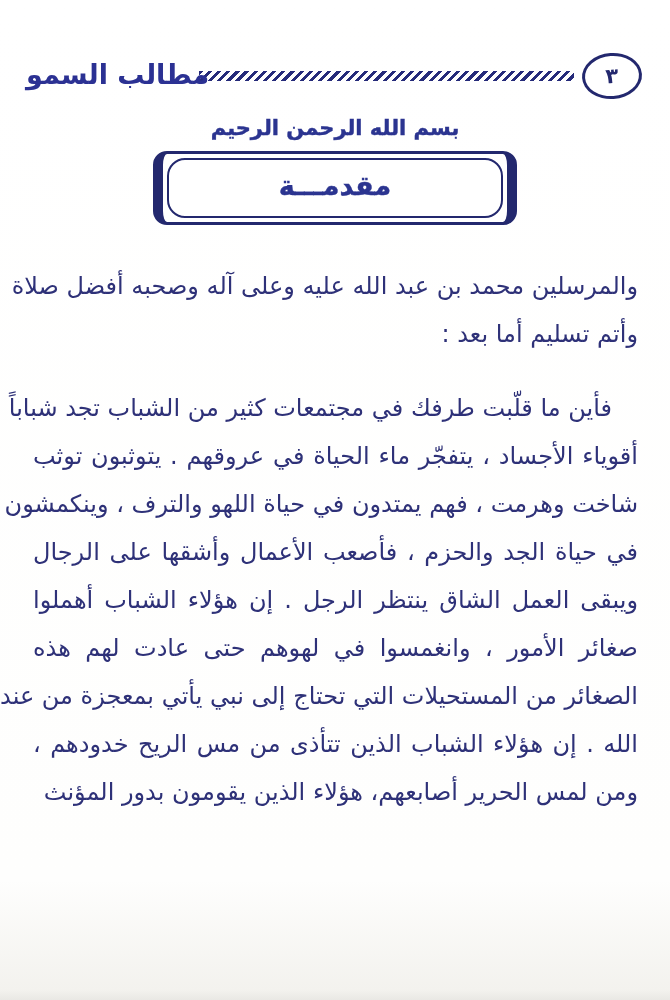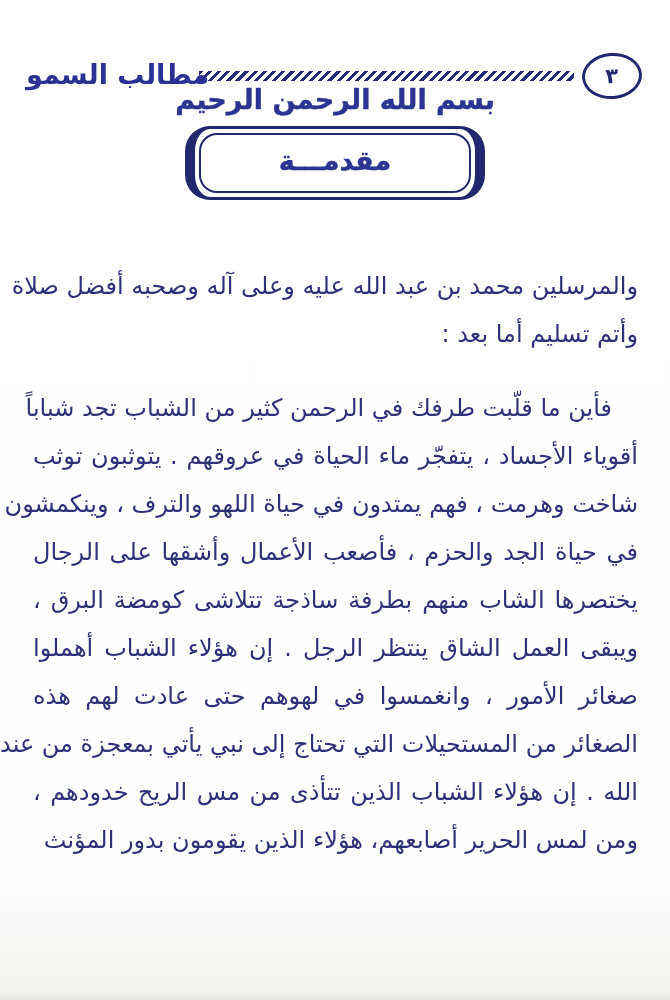--- a/index.html
+++ b/index.html
@@ -61,37 +61,37 @@
     align-items: center;
     justify-content: center;
     color: #23286e;
     font-weight: bold;
     font-size: 21px;
     transform: rotate(-4deg);
   }
 
   
   .basmala {
-    margin-top: 84px;
+    margin-top: 116px;
     text-align: center;
     color: #2b3490;
     font-weight: bold;
-    font-size: 27px;
+    font-size: 21px;
     line-height: 1.2;
     -webkit-text-stroke: 0.4px #2b3490;
   }
 
   
   .section-box {
-    width: 300px;
+    width: 364px;
     margin: 10px auto 0;
     border: 3px solid #23286e;
     border-left-width: 10px;
     border-right-width: 10px;
-    border-radius: 25px;
+    border-radius: 14px;
     padding: 4px;
     background: #ffffff;
     box-sizing: border-box;
     height: 74px;
   }
   .section-box-inner {
     height: 100%;
     border: 2px solid #23286e;
     border-radius: 18px;
     display: flex;
@@ -155,25 +155,24 @@
   </div>
 
   <main class="body-text">
 
     <div class="para">
       <div class="text-line">والمرسلين محمد بن عبد الله عليه وعلى آله وصحبه أفضل صلاة</div>
       <div class="text-line final-line">وأتم تسليم أما بعد :</div>
     </div>
 
     <div class="para">
-      <div class="text-line first-line">فأين ما قلّبت طرفك في الرحمن كثير من الشباب تجد شباباً</div>
+      <div class="text-line first-line">فأين ما قلّبت طرفك في مجتمعات كثير من الشباب تجد شباباً</div>
       <div class="text-line">أقوياء الأجساد ، يتفجّر ماء الحياة في عروقهم . يتوثبون توثب</div>
       <div class="text-line">شاخت وهرمت ، فهم يمتدون في حياة اللهو والترف ، وينكمشون</div>
       <div class="text-line">في حياة الجد والحزم ، فأصعب الأعمال وأشقها على الرجال</div>
-      <div class="text-line">يختصرها الشاب منهم بطرفة ساذجة تتلاشى كومضة البرق ،</div>
       <div class="text-line">ويبقى العمل الشاق ينتظر الرجل . إن هؤلاء الشباب أهملوا</div>
       <div class="text-line">صغائر الأمور ، وانغمسوا في لهوهم حتى عادت لهم هذه</div>
       <div class="text-line">الصغائر من المستحيلات التي تحتاج إلى نبي يأتي بمعجزة من عند</div>
       <div class="text-line">الله . إن هؤلاء الشباب الذين تتأذى من مس الريح خدودهم ،</div>
       <div class="text-line final-line">ومن لمس الحرير أصابعهم، هؤلاء الذين يقومون بدور المؤنث</div>
     </div>
 
   </main>
 
 </div>

